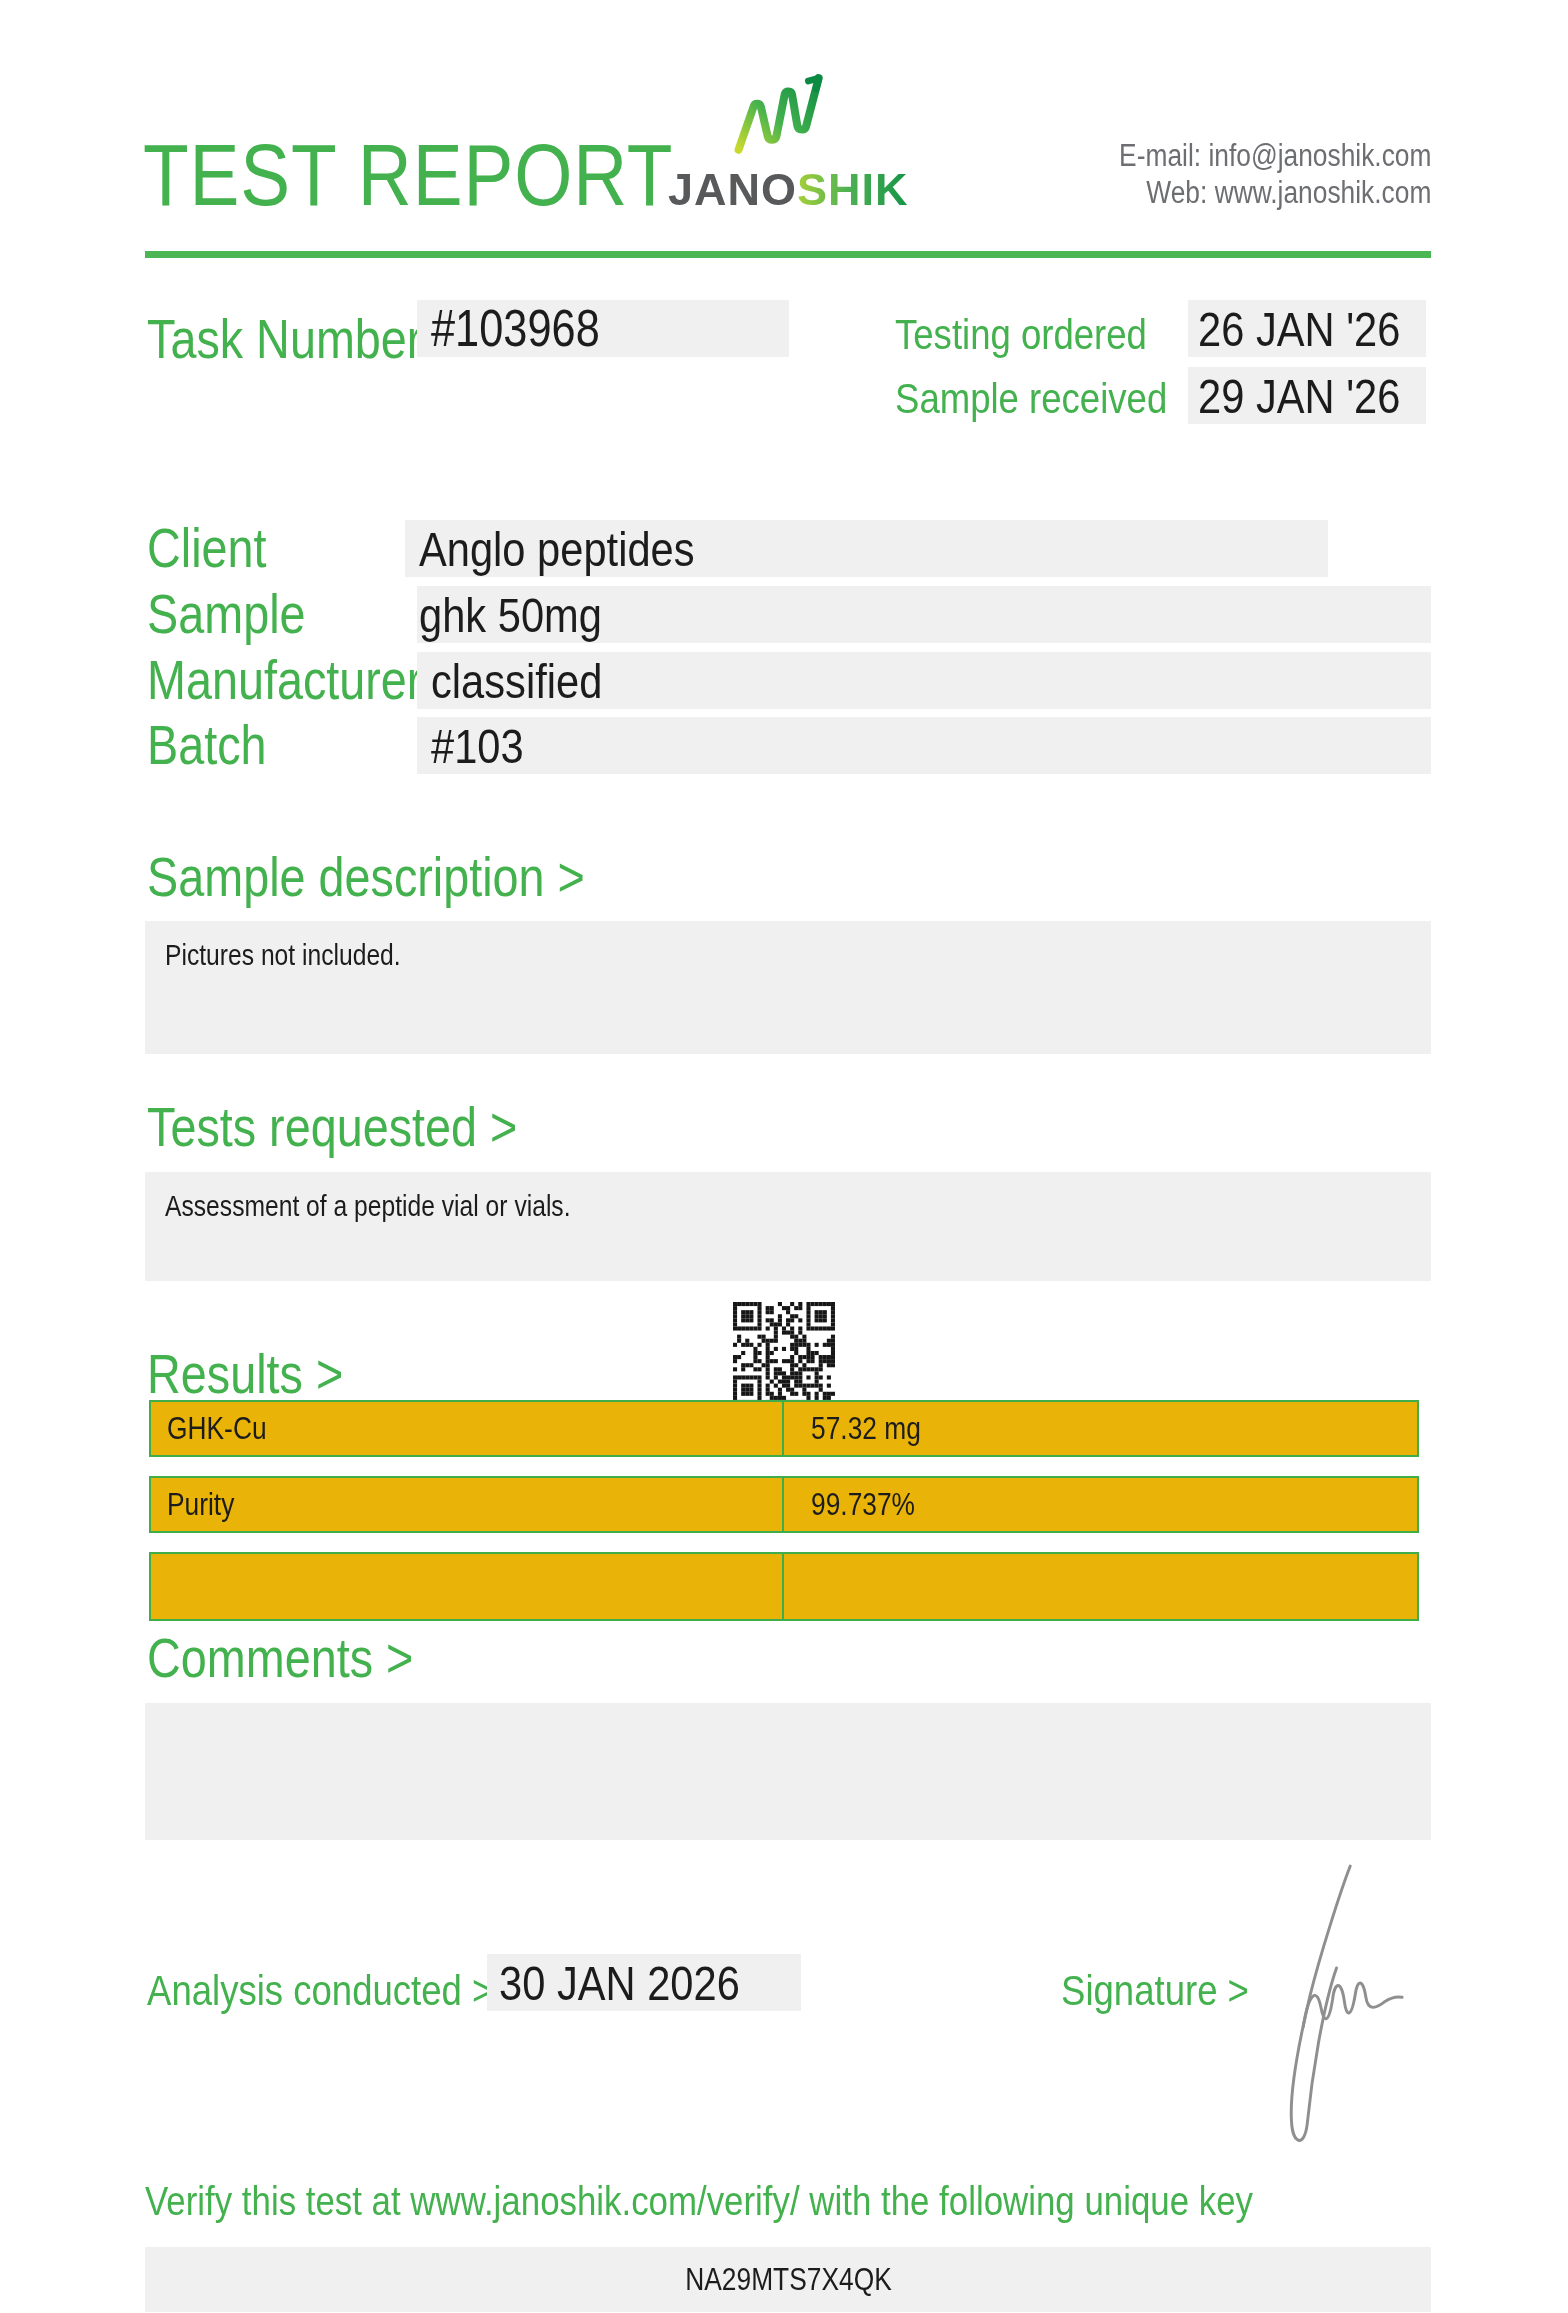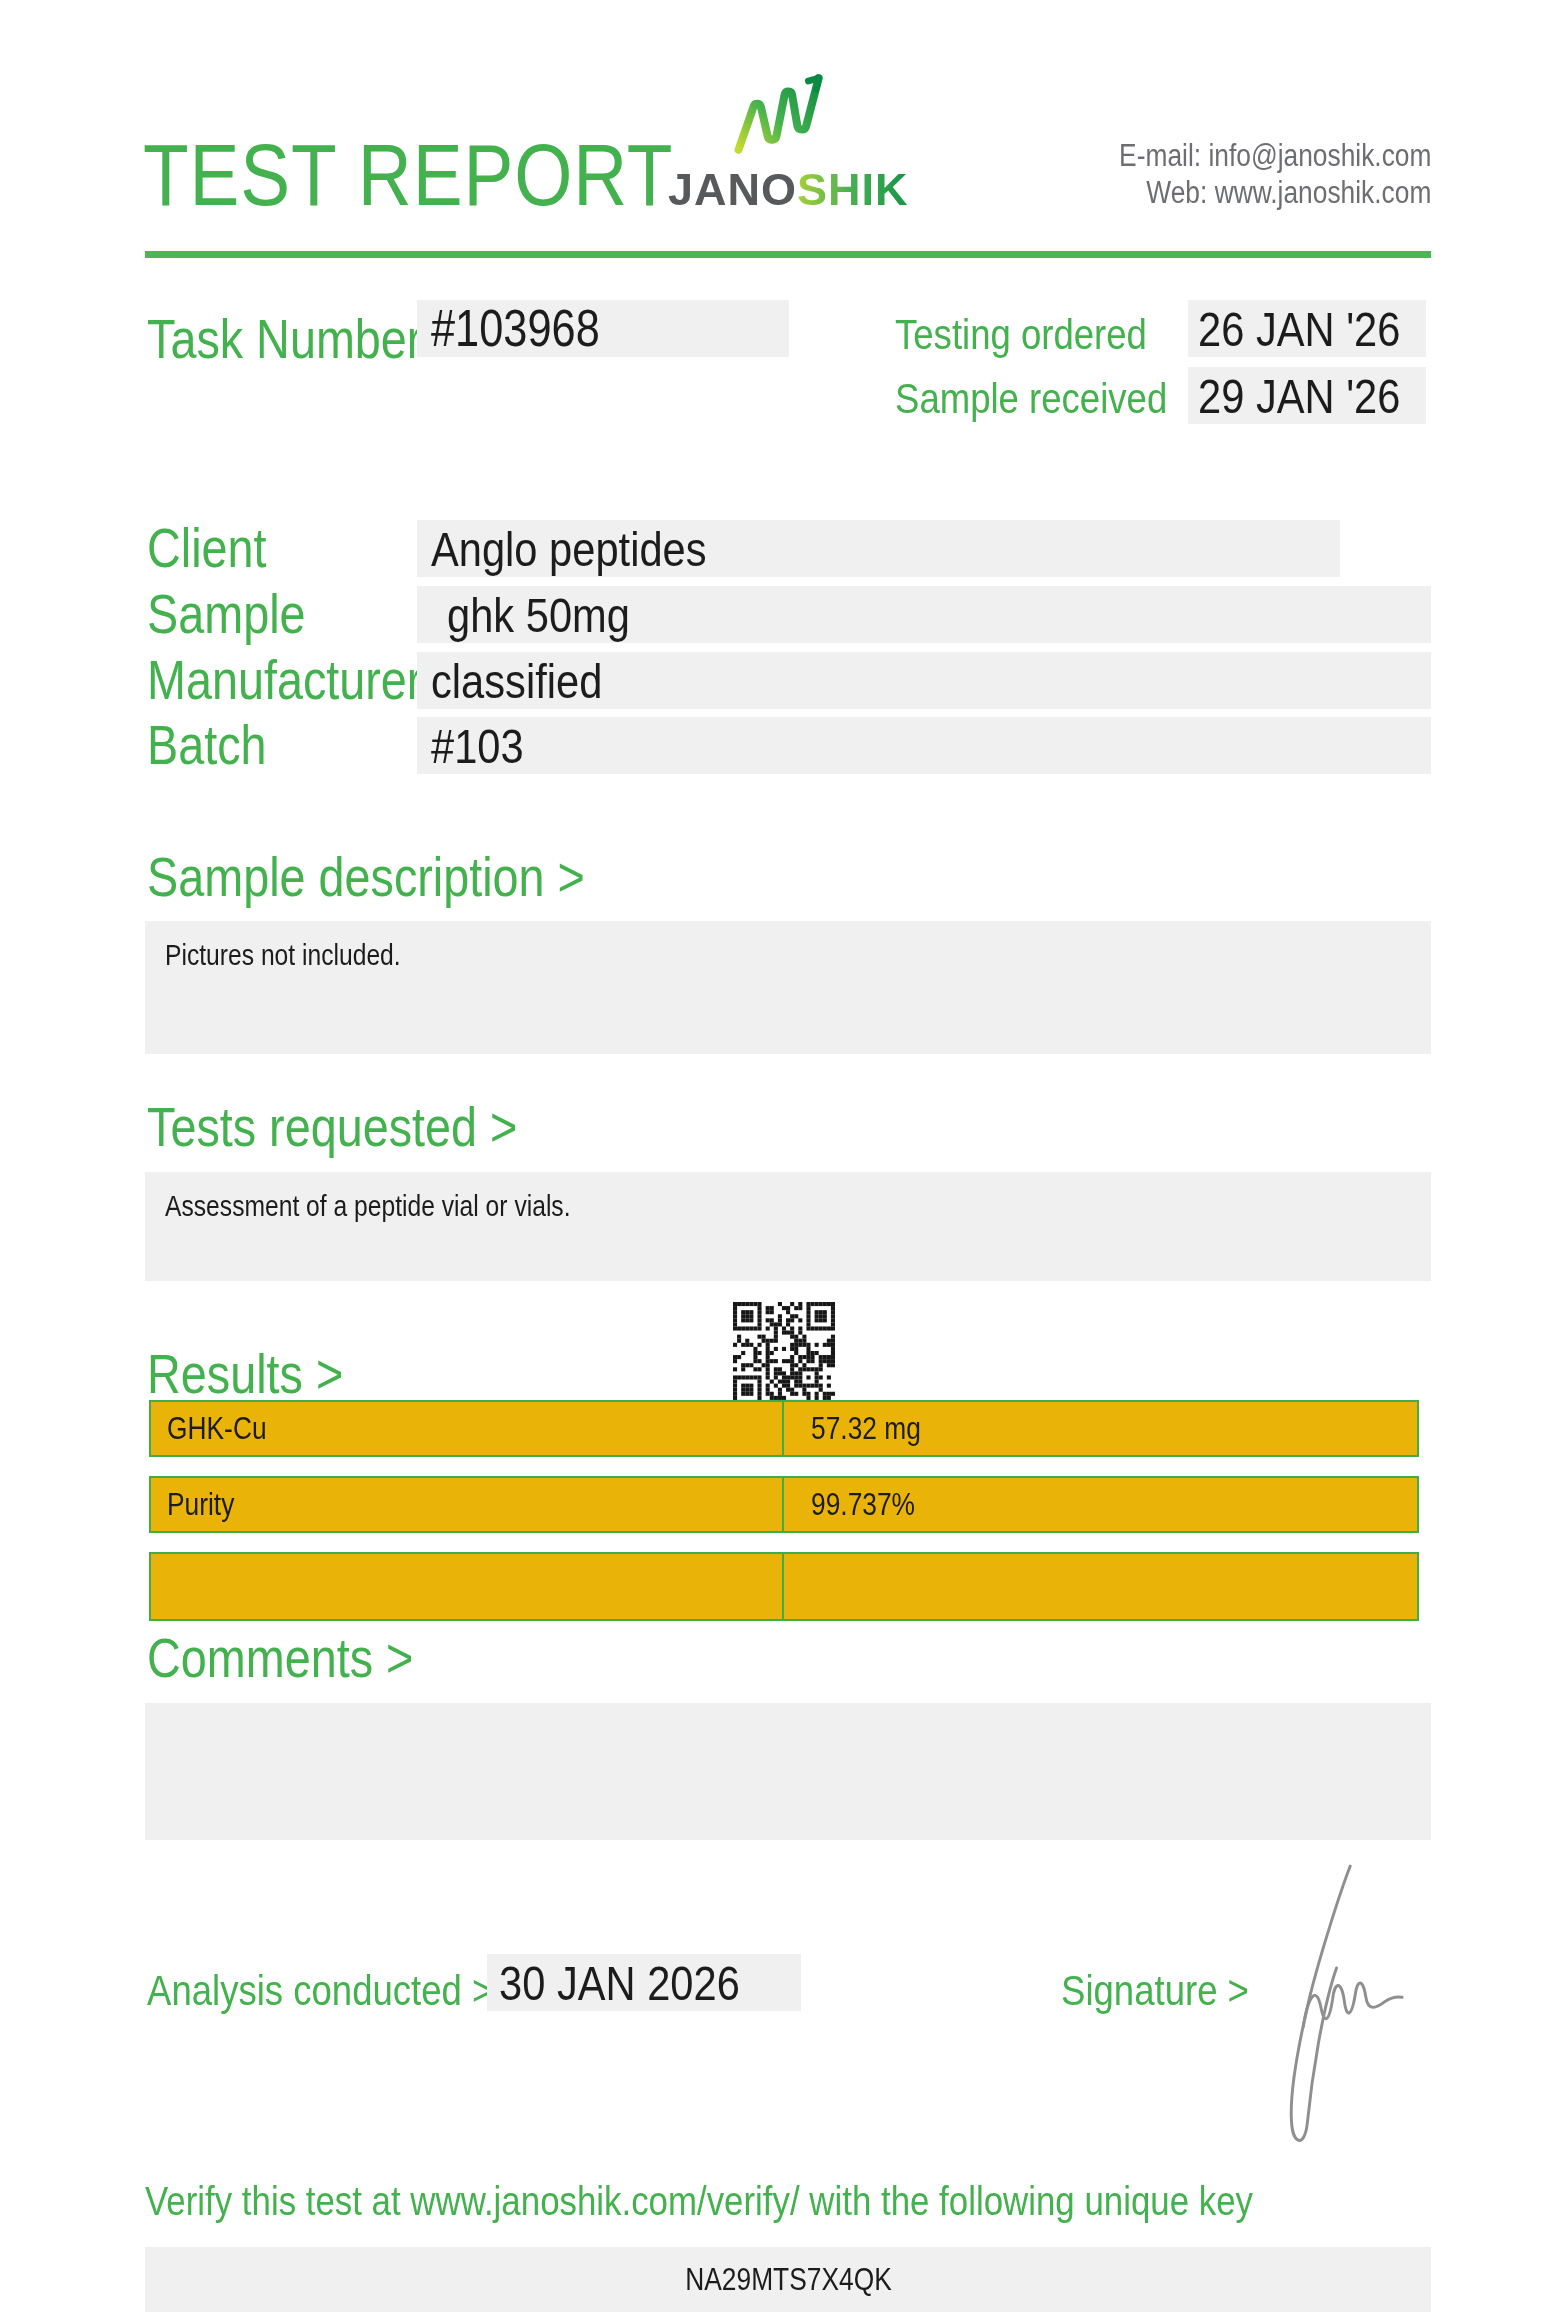--- a/index.html
+++ b/index.html
@@ -99,26 +99,26 @@
 
   <div class="date-row" style="top:374px;">
     <span class="lbl-s"><span class="cx">Sample received</span></span>
     <span class="lbl-s">&gt;</span>
   </div>
   <div class="vbox" style="left:1188px;top:367px;width:238px;height:57px;padding-left:9.8px;">
     <span class="cx val">29 JAN '26</span>
   </div>
 
   <div class="abs lbl" style="left:147px;top:520px;line-height:57px;"><span class="cx">Client</span></div>
-  <div class="vbox" style="left:417px;top:520px;width:923px;height:57px;padding-left:13.7px;">
+  <div class="vbox" style="left:405px;top:520px;width:923px;height:57px;padding-left:13.7px;">
     <span class="cx val">Anglo peptides</span>
   </div>
 
   <div class="abs lbl" style="left:147px;top:586px;line-height:57px;"><span class="cx">Sample</span></div>
-  <div class="vbox" style="left:417px;top:586px;width:1014px;height:57px;padding-left:30px;">
+  <div class="vbox" style="left:417px;top:586px;width:1014px;height:57px;padding-left:2px;">
     <span class="cx val">ghk 50mg</span>
   </div>
 
   <div class="abs lbl" style="left:147px;top:652px;line-height:57px;"><span class="cx">Manufacturer</span></div>
   <div class="vbox" style="left:417px;top:652px;width:1014px;height:57px;padding-left:13.7px;">
     <span class="cx val">classified</span>
   </div>
 
   <div class="abs lbl" style="left:147px;top:717px;line-height:57px;"><span class="cx">Batch</span></div>
   <div class="vbox" style="left:417px;top:717px;width:1014px;height:57px;padding-left:13.7px;">

